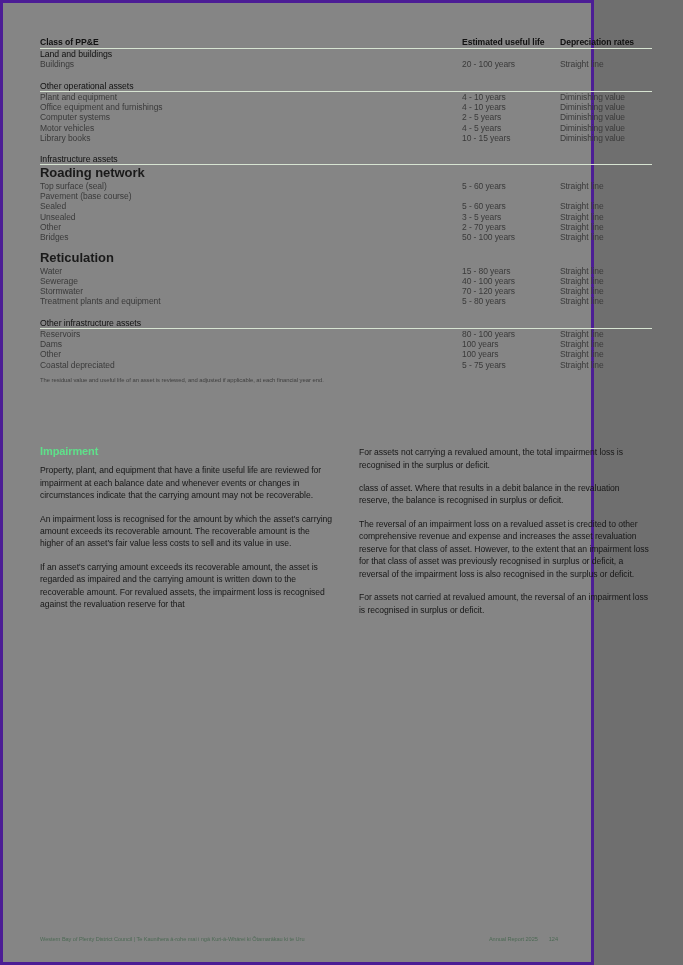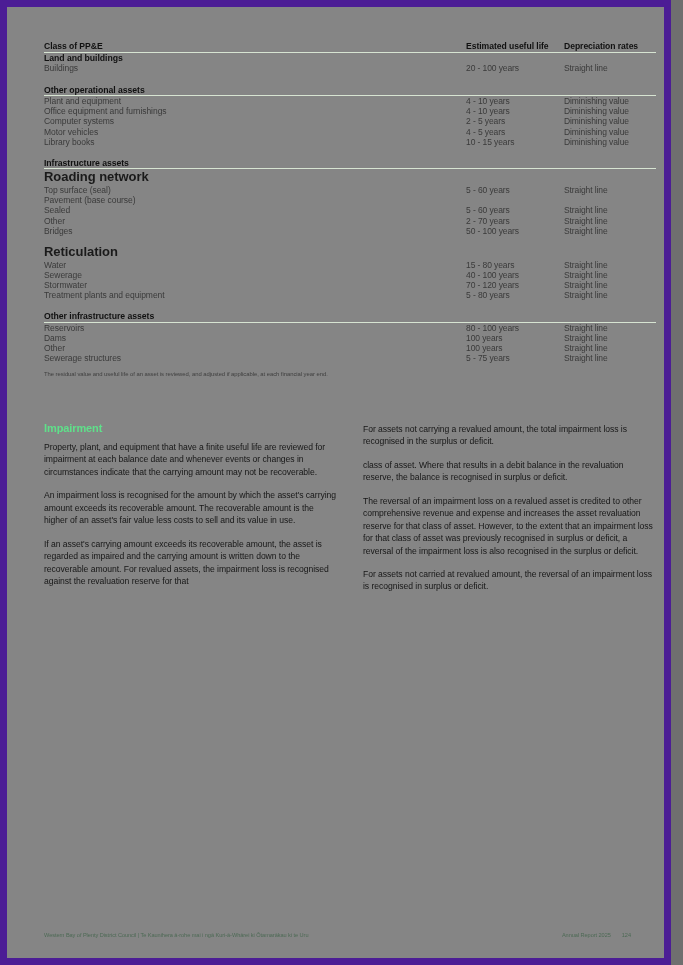--- a/index.html
+++ b/index.html
@@ -10,24 +10,24 @@
   body {
     width: 683px;
     height: 965px;
     font-family: "Liberation Sans", sans-serif;
     position: relative;
     overflow: hidden;
   }
   .page {
     position: absolute;
     left: 0; top: 0;
-    width: 671px;
+    width: 594px;
     height: 965px;
     background: #858585;
-    border: 7px solid #4c1d95;
+    border: 3px solid #4c1d95;
     box-sizing: border-box;
   }
   .content {
     position: absolute;
     left: 37px;
     top: 34px;
     width: 612px;
   }
 
   
@@ -55,21 +55,21 @@
     vertical-align: bottom;
   }
   th.hdr-class { vertical-align: bottom; }
 
   tr.ruled > th, tr.ruled > td {
     border-bottom: 1.6px solid #d7e4d2;
   }
 
   td.grp {
     font-size: 8.7px;
-    font-weight: bold;
+    font-weight: normal;
     color: #111111;
     letter-spacing: -0.05px;
     padding-top: 7px;
     padding-bottom: 3px;
     line-height: 1.2;
   }
   td.grp-tight {
     padding-top: 4px;
   }
   td.sub {
@@ -104,21 +104,21 @@
   .tbl-note {
     font-size: 5.9px;
     color: #3f3f3f;
     letter-spacing: -0.05px;
     margin-top: 7px;
     line-height: 1.25;
   }
 
   
   .impair {
-    margin-top: 44px;
+    margin-top: 61px;
     display: flex;
     gap: 26px;
   }
   .col {
     width: 293px;
   }
   h2.sec-title {
     margin: 0 0 7px 0;
     font-size: 11px;
     font-weight: bold;
@@ -250,20 +250,25 @@
           <td class="itm">Pavement (base course)</td>
           <td class="val"></td>
           <td class="val"></td>
         </tr>
         <tr>
           <td class="itm">Sealed</td>
           <td class="val">5 - 60 years</td>
           <td class="val">Straight line</td>
         </tr>
         <tr>
+          <td class="itm">Unsealed</td>
+          <td class="val">3 - 5 years</td>
+          <td class="val">Straight line</td>
+        </tr>
+        <tr>
           <td class="itm">Other</td>
           <td class="val">2 - 70 years</td>
           <td class="val">Straight line</td>
         </tr>
         <tr>
           <td class="itm">Bridges</td>
           <td class="val">50 - 100 years</td>
           <td class="val">Straight line</td>
         </tr>
 
@@ -319,21 +324,21 @@
           <td class="itm">Dams</td>
           <td class="val">100 years</td>
           <td class="val">Straight line</td>
         </tr>
         <tr>
           <td class="itm">Other</td>
           <td class="val">100 years</td>
           <td class="val">Straight line</td>
         </tr>
         <tr>
-          <td class="itm">Sewerage structures</td>
+          <td class="itm">Coastal depreciated</td>
           <td class="val">5 - 75 years</td>
           <td class="val">Straight line</td>
         </tr>
       </tbody>
     </table>
 
     <div class="tbl-note">The residual value and useful life of an asset is reviewed, and adjusted if applicable, at each financial year end.</div>
 
     <div class="impair">
       <div class="col left">

